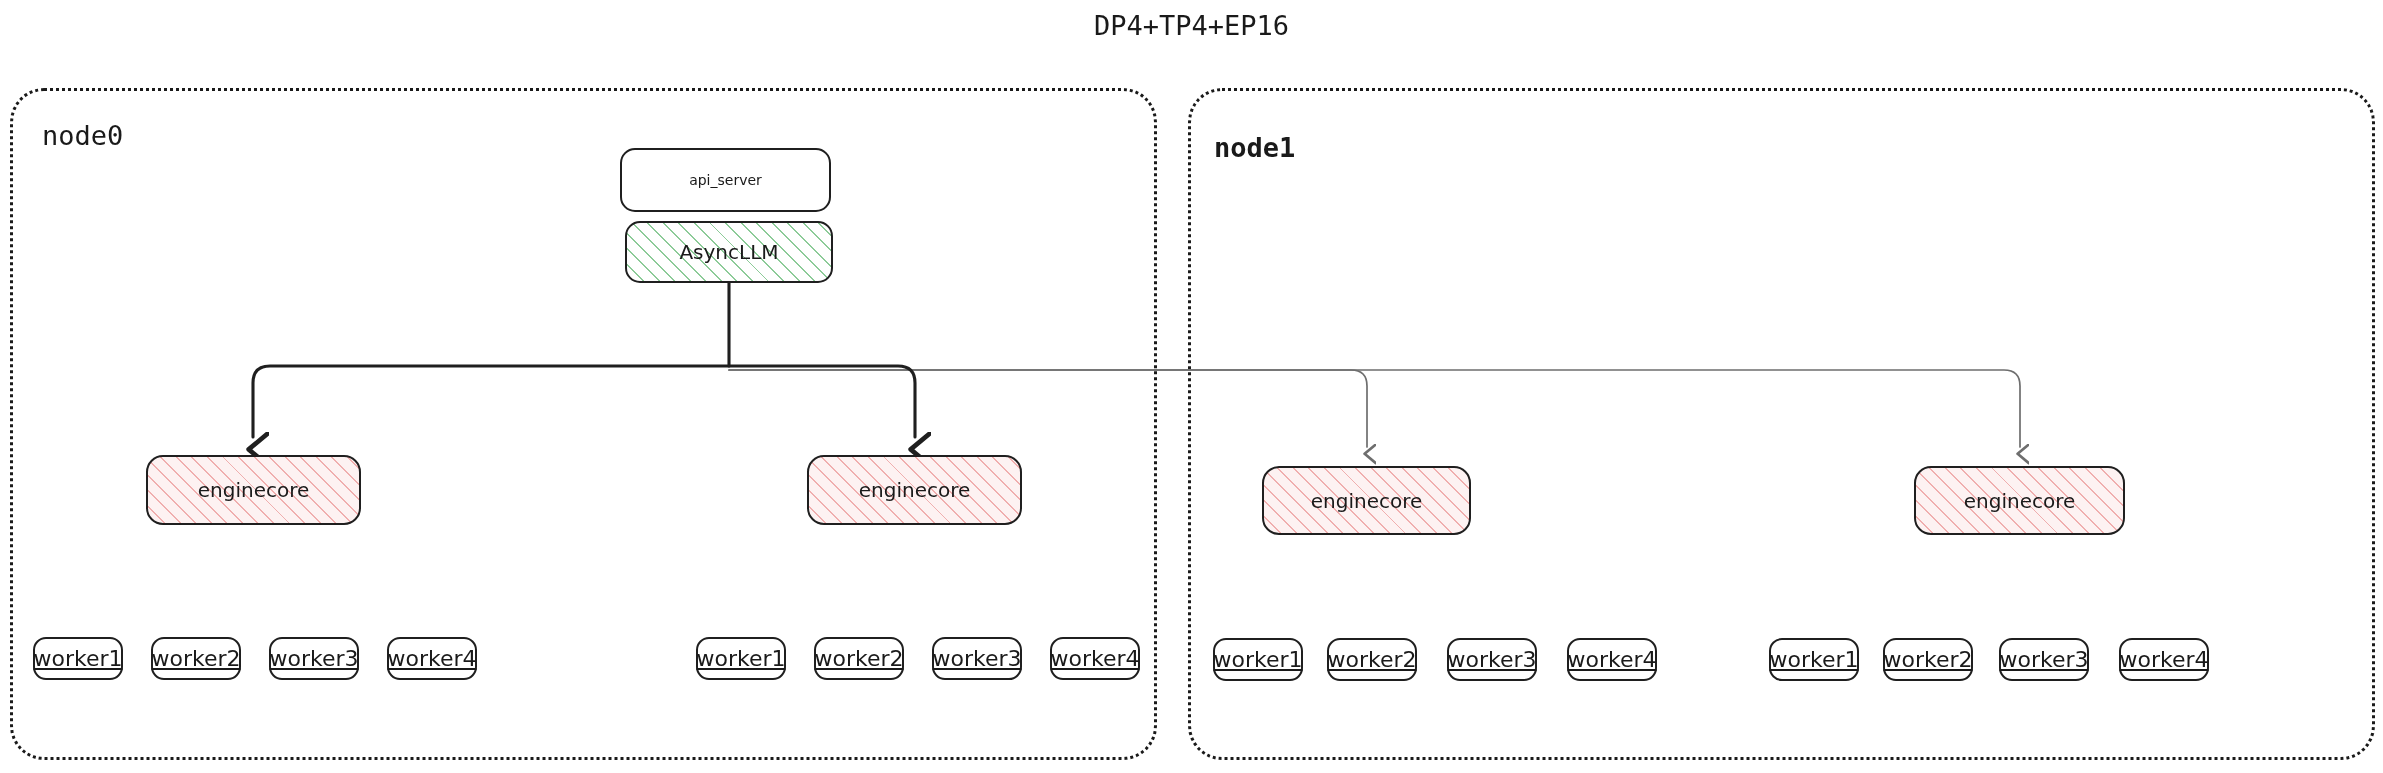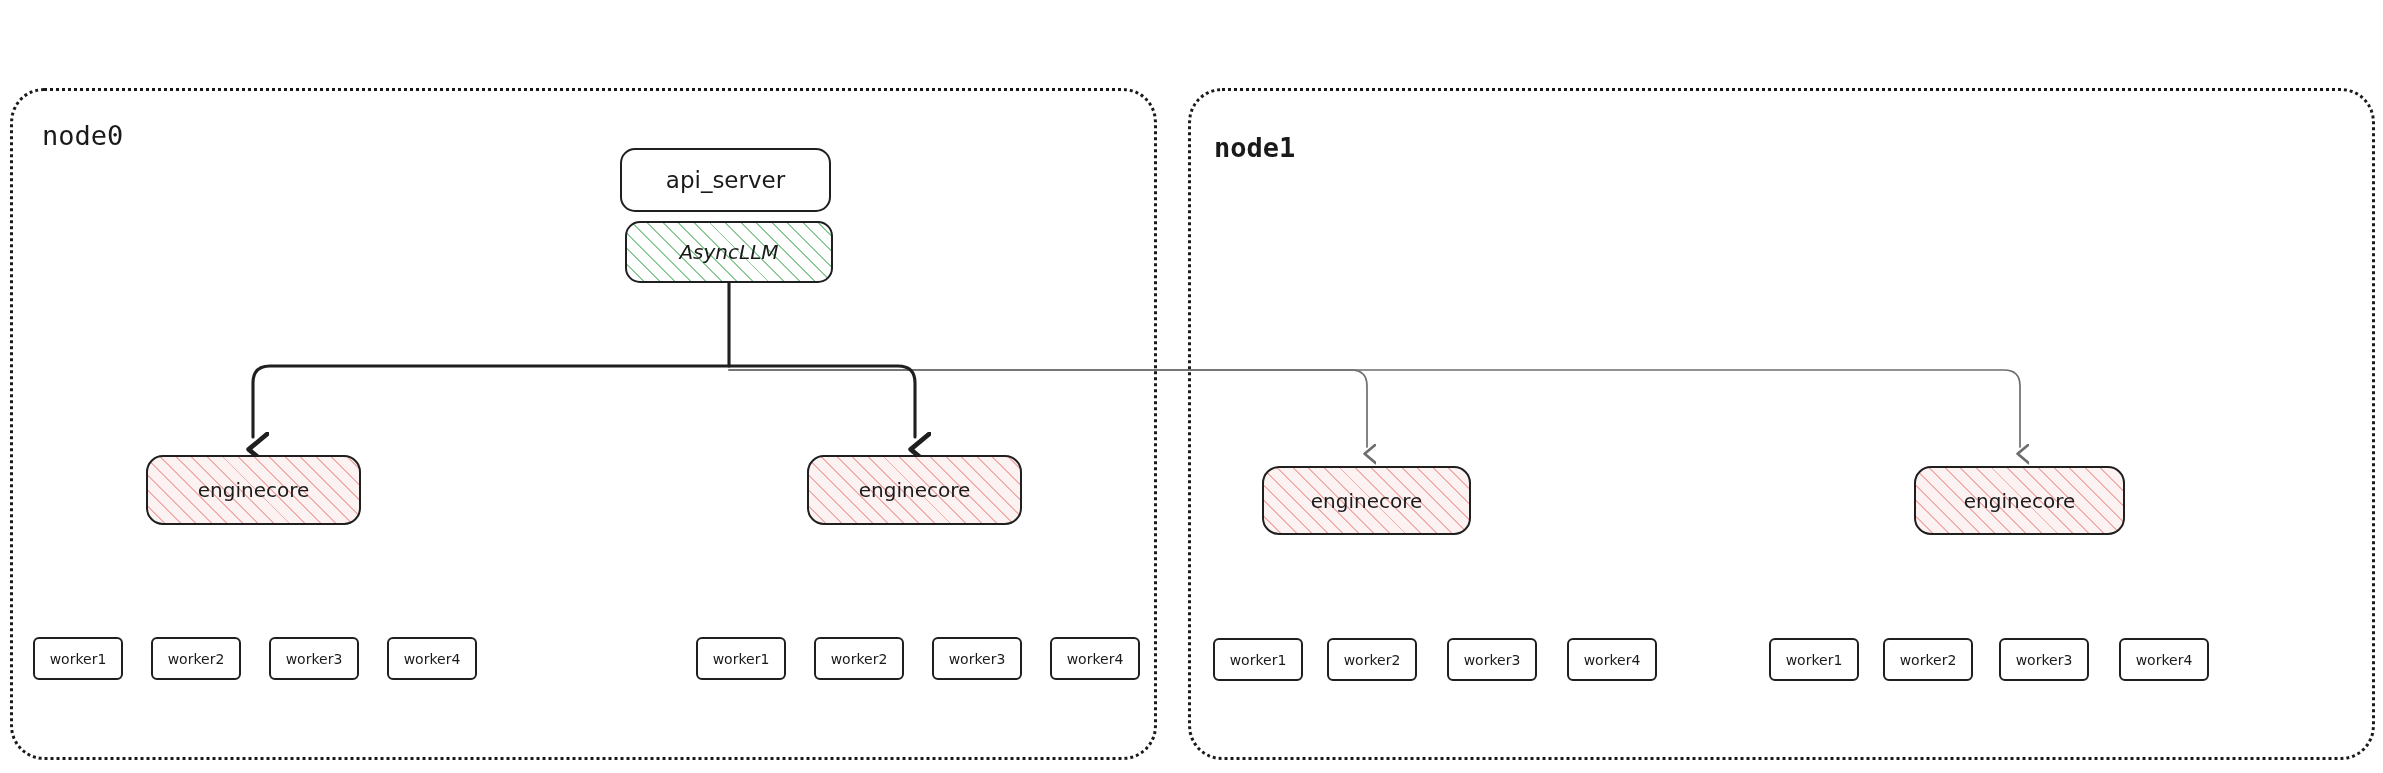--- a/index.html
+++ b/index.html
@@ -60,67 +60,68 @@
     align-items: center;
     justify-content: center;
     border: 2.6px solid #1f1f1f;
     border-radius: 13px;
     background: #ffffff;
     color: #1a1a1a;
     white-space: nowrap;
   }
 
   .box-api {
-    font-size: 23px;
+    font-size: 14px;
     border-radius: 15px;
   }
   .box-async {
     font-size: 20px;
     border-radius: 15px;
     background-color: #ffffff;
     background-image: repeating-linear-gradient(
         45deg,
         rgba(46, 160, 67, 0.55) 0px,
         rgba(46, 160, 67, 0.55) 1.4px,
         rgba(255,255,255,0) 1.4px,
         rgba(255,255,255,0) 11px);
-    font-style: italic;
   }
   .box-engine {
     font-size: 20px;
     border-radius: 17px;
     background-color: #fdf2f2;
     background-image: repeating-linear-gradient(
         45deg,
         rgba(224, 92, 92, 0.45) 0px,
         rgba(224, 92, 92, 0.45) 1.4px,
         rgba(255,255,255,0) 1.4px,
         rgba(255,255,255,0) 11px);
   }
   .box-worker {
-    font-size: 14px;
-    border-radius: 6px;
+    font-size: 22px;
+    border-radius: 13px;
     border-width: 2.4px;
+    text-decoration: underline;
   }
 
   
   #wires {
     position: absolute;
     left: 0;
     top: 0;
     width: 2383px;
     height: 773px;
     pointer-events: none;
   }
 </style>
 </head>
 <body>
 
 <div id="canvas">
 
+  <div class="diagram-title">DP4+TP4+EP16</div>
 
   <div id="nodes-layer">
       <div class="node-box" style="left: 10px; top: 88px; width: 1147px; height: 672px;"></div>
       <div class="node-label" style="left: 42px; top: 120px;">node0</div>
       <div class="node-box" style="left: 1188px; top: 88px; width: 1187px; height: 672px;"></div>
       <div class="node-label" style="left: 1214px; top: 132px; font-weight: bold;">node1</div>
     </div>
 
   <svg id="wires" viewBox="0 0 2383 773" xmlns="http://www.w3.org/2000/svg">
     <defs>

